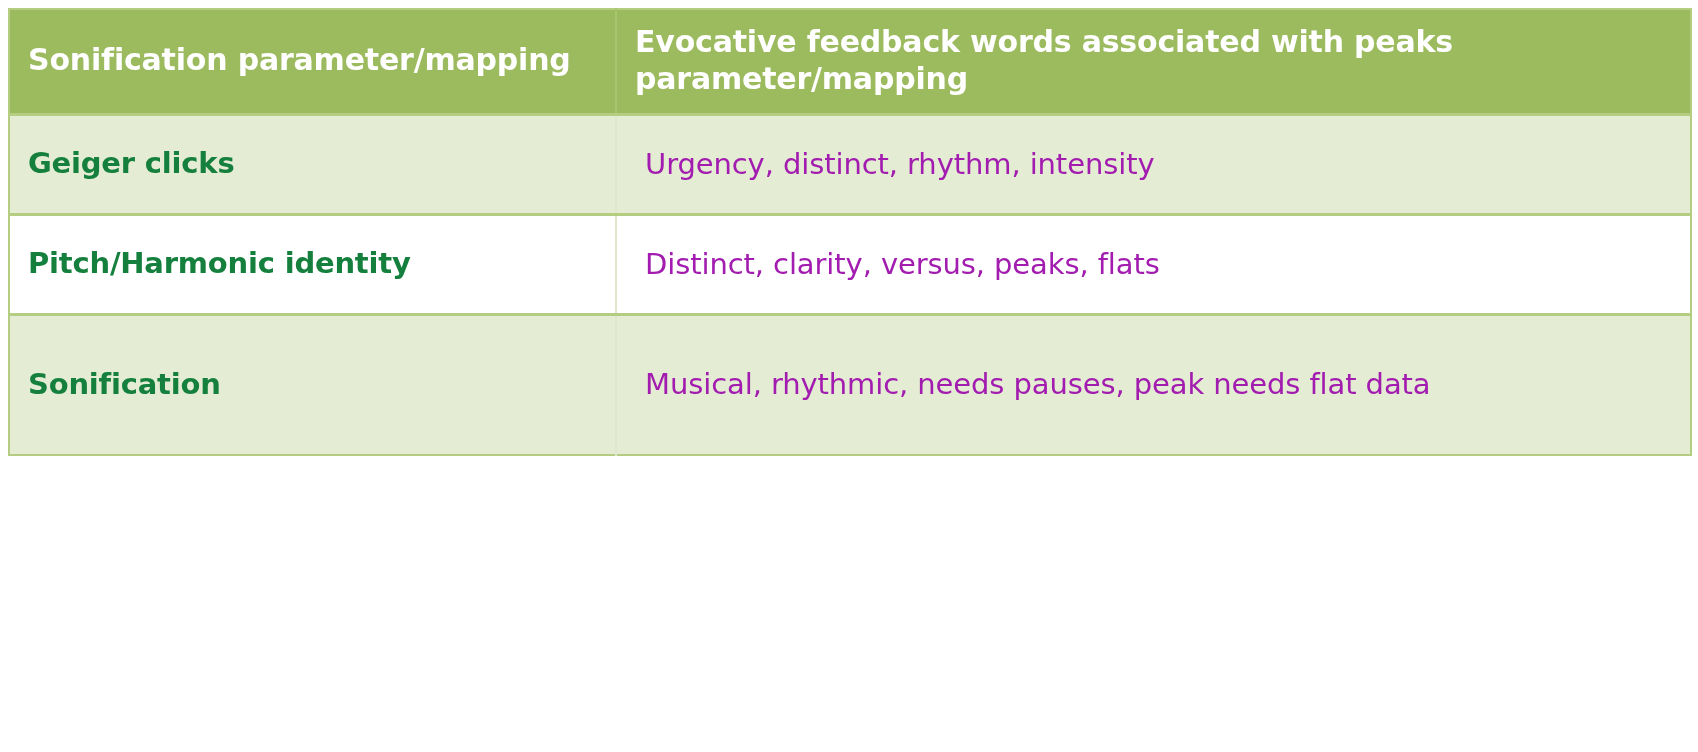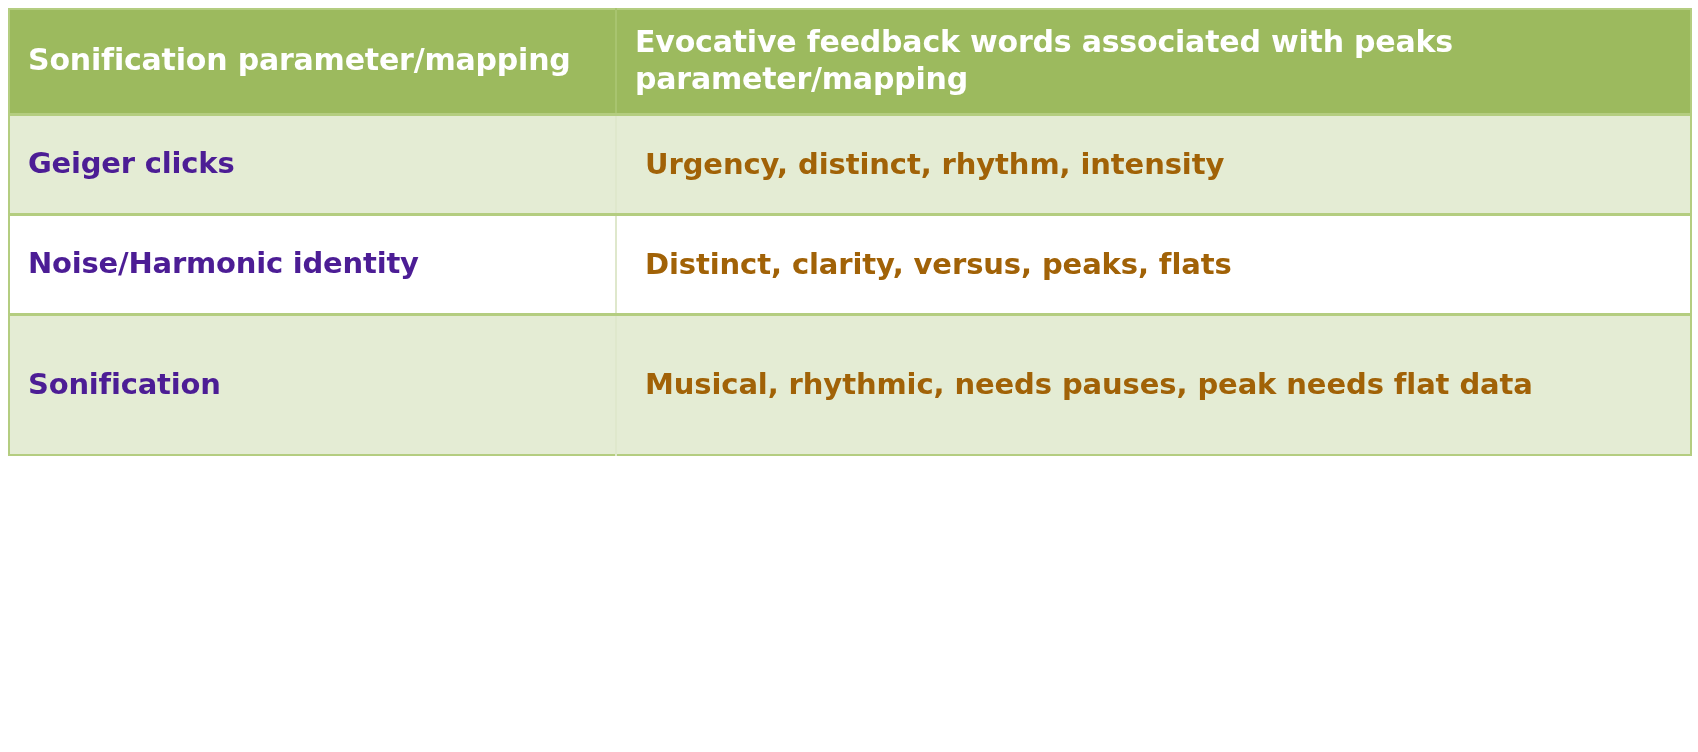--- a/index.html
+++ b/index.html
@@ -65,29 +65,29 @@
     vertical-align: middle;
     box-sizing: border-box;
   }
   tbody td:last-child {
     border-right: none;
   }
 
   td.cell-param {
     font-weight: bold;
     font-size: 29px;
-    color: #4c1d95;
+    color: #15803d;
     line-height: 1.2;
     letter-spacing: -0.2px;
   }
 
   td.cell-words {
-    font-weight: bold;
+    font-weight: normal;
     font-size: 29px;
-    color: #a16207;
+    color: #a21caf;
     line-height: 1.32;
     letter-spacing: -0.1px;
     padding-left: 28px;
   }
 
   tr.r-h1 td { height: 100px; }
   tr.r-h2 td { height: 100px; }
   tr.r-h3 td { height: 108px; }
   tr.r-h4 td { height: 128px; }
   tr.r-h5 td { height: 140px; }
@@ -106,21 +106,21 @@
         <th>Sonification parameter/mapping</th>
         <th>Evocative feedback words associated with peaks parameter/mapping</th>
       </tr>
     </thead>
     <tbody>
       <tr class="row-alt r-h1">
         <td class="cell-param">Geiger clicks</td>
         <td class="cell-words">Urgency, distinct, rhythm, intensity</td>
       </tr>
       <tr class="row-plain r-h2">
-        <td class="cell-param">Noise/Harmonic identity</td>
+        <td class="cell-param">Pitch/Harmonic identity</td>
         <td class="cell-words">Distinct, clarity, versus, peaks, flats</td>
       </tr>
       <tr class="row-alt r-h5">
         <td class="cell-param">Sonification</td>
         <td class="cell-words">Musical, rhythmic, needs pauses, peak needs flat data</td>
       </tr>
     </tbody>
   </table>
 </div>
 

